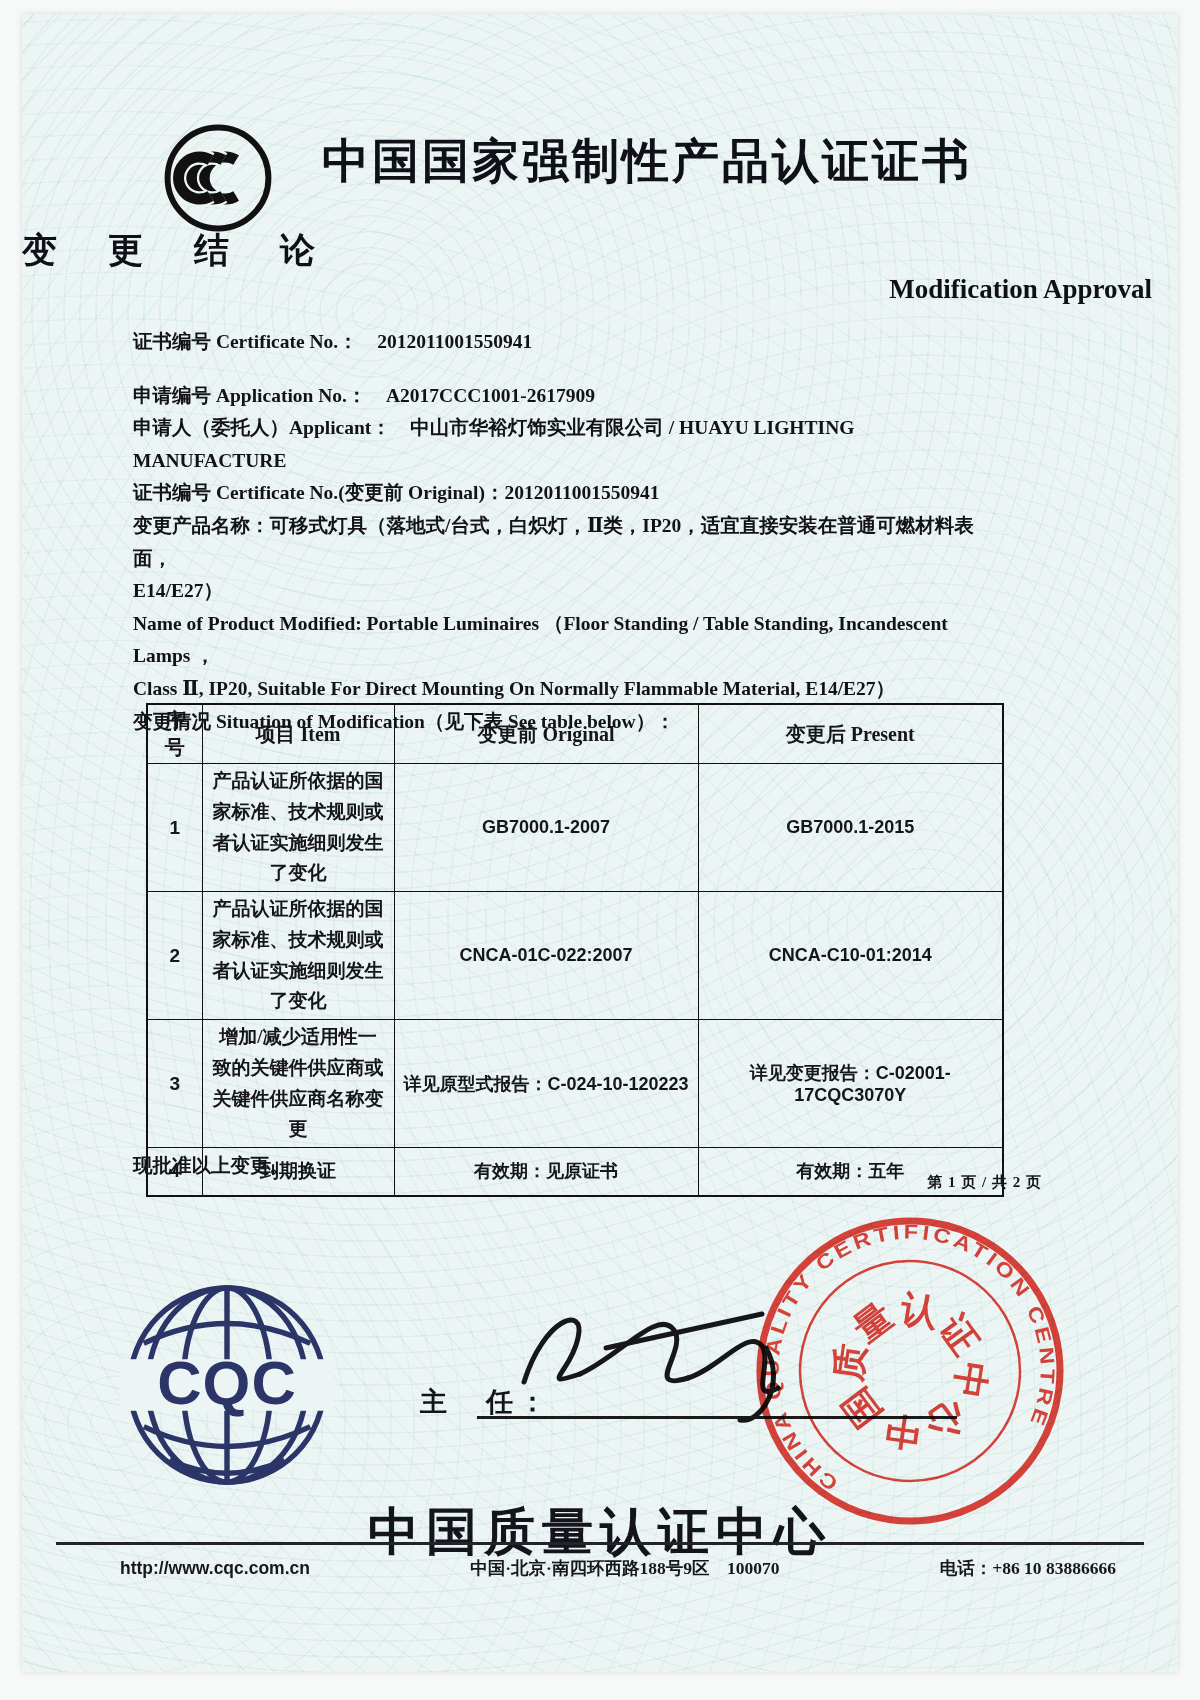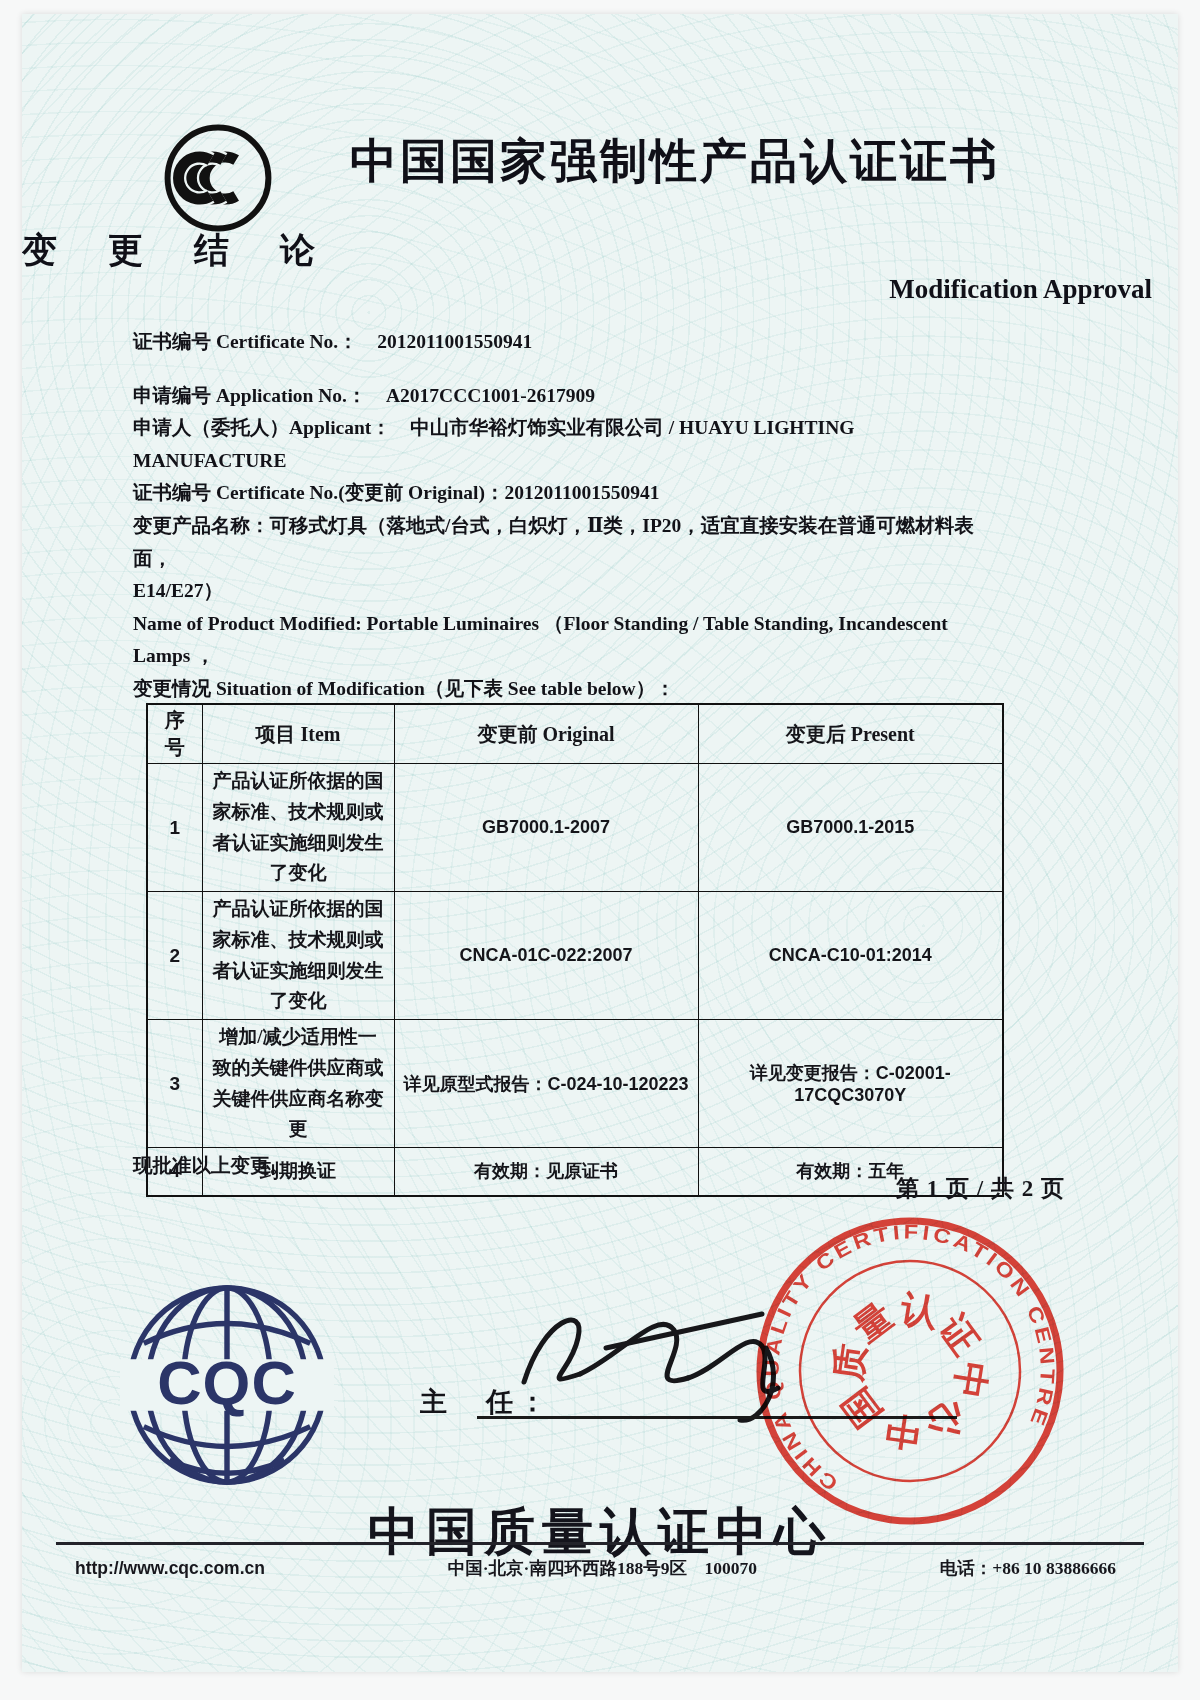--- a/index.html
+++ b/index.html
@@ -20,21 +20,20 @@
     overflow:hidden;
   }
   .abs{position:absolute;}
   
   .ccc-logo{left:141px;top:109px;width:110px;height:110px;}
   .main-title{
     left:300px;top:116px;width:680px;
     font-family:"Liberation Sans","DejaVu Sans",sans-serif;
     font-weight:bold;font-size:47px;letter-spacing:3px;color:#101018;
     white-space:nowrap;
-    margin-left:28px;
   }
   .sub-cn{
     left:0;top:213px;width:1130px;
     font-family:"Liberation Sans","DejaVu Sans",sans-serif;
     font-weight:bold;font-size:35px;letter-spacing:8px;color:#101018;
   }
   .sub-en{
     left:0;top:260px;width:1130px;text-align:right;
     font-weight:bold;font-size:27px;color:#101018;
   }
@@ -47,21 +46,21 @@
   
   .tblwrap{left:108px;top:689px;}
   table.tbl{border-collapse:collapse;table-layout:fixed;width:856px;border:2.5px solid #111;margin-left:16px;}
   table.tbl td{border:1.5px solid #111;text-align:center;vertical-align:middle;padding:2px 8px;}
   .th-cell{font-weight:bold;font-size:20px;}
   .c-idx{font-family:"Liberation Sans","DejaVu Sans",sans-serif;font-weight:bold;font-size:19px;}
   .c-item{font-weight:bold;font-size:19px;line-height:1.62;padding:6px 6px;}
   .c-val{font-family:"Liberation Sans","DejaVu Sans",sans-serif;font-weight:bold;font-size:18px;}
   
   .approve-note{left:111px;top:1138px;font-weight:bold;font-size:19.5px;}
-  .page-ind{right:113px;top:1159px;font-weight:bold;font-size:23px;letter-spacing:1px;}
+  .page-ind{right:136px;top:1159px;font-weight:bold;font-size:15px;letter-spacing:1px;}
   
   .cqc-logo{left:96px;top:1262px;width:218px;height:218px;}
   .director{
     left:398px;top:1370px;
     font-family:"Liberation Sans","DejaVu Sans",sans-serif;
     font-weight:bold;font-size:27px;letter-spacing:6px;color:#131318;
   }
   .sig{left:488px;top:1272px;width:310px;height:150px;}
   .sig-line{left:455px;top:1402px;width:480px;height:3px;background:#1a1a1a;}
   .stamp{left:731px;top:1200px;width:314px;height:314px;transform:rotate(-14deg);opacity:.93;mix-blend-mode:multiply;}
@@ -70,21 +69,21 @@
     font-family:"Liberation Sans","DejaVu Sans",sans-serif;
     font-weight:bold;font-size:51px;letter-spacing:7px;color:#14141c;margin-top:48px;
   }
   .footer-rule{left:34px;top:1528px;width:1088px;height:3px;background:#23232a;}
   .footer{
     left:34px;top:1542px;width:1088px;
     display:flex;justify-content:space-between;align-items:baseline;
     padding:0;box-sizing:border-box;
     font-size:17.5px;color:#17171d;
   }
-  .footer .url{margin-left:19px;font-family:"Liberation Sans","DejaVu Sans",sans-serif;font-weight:bold;}
+  .footer .url{margin-left:64px;font-family:"Liberation Sans","DejaVu Sans",sans-serif;font-weight:bold;}
   .footer .addr{font-weight:bold;}
   .footer .phone{margin-right:28px;font-weight:bold;text-align:right;}
 </style>
 </head>
 <body>
 
 <div class="paper">
 
   <svg class="abs ccc-logo" viewBox="0 0 120 120">
     <circle cx="60" cy="60" r="55" fill="none" stroke="#111" stroke-width="6.5"></circle>
@@ -105,20 +104,21 @@
   <div class="abs sub-en">Modification Approval</div>
 
   <div class="abs info">
     <div class="gap-after">证书编号 Certificate No.：　2012011001550941</div>
     <div>申请编号 Application No.：　A2017CCC1001-2617909</div>
     <div>申请人（委托人）Applicant：　中山市华裕灯饰实业有限公司 / HUAYU LIGHTING MANUFACTURE</div>
     <div>证书编号 Certificate No.(变更前 Original)：2012011001550941</div>
     <div>变更产品名称：可移式灯具（落地式/台式，白炽灯，Ⅱ类，IP20，适宜直接安装在普通可燃材料表面，</div>
     <div>E14/E27）</div>
     <div>Name of Product Modified: Portable Luminaires （Floor Standing / Table Standing, Incandescent Lamps ，</div>
+    <div>Class Ⅱ, IP20, Suitable For Direct Mounting On Normally Flammable Material, E14/E27）</div>
     <div>变更情况 Situation of Modification（见下表 See table below）：</div>
   </div>
 
   <div class="abs tblwrap">
     <table class="tbl">
       <colgroup>
           <col style="width:55px">
           <col style="width:192px">
           <col style="width:304px">
           <col style="width:305px">

